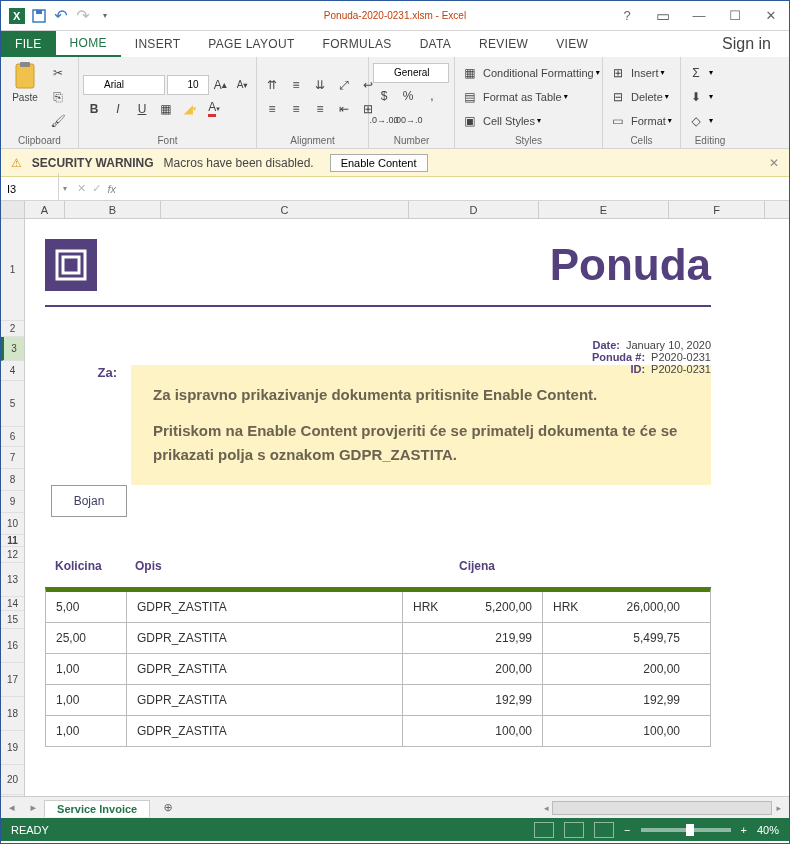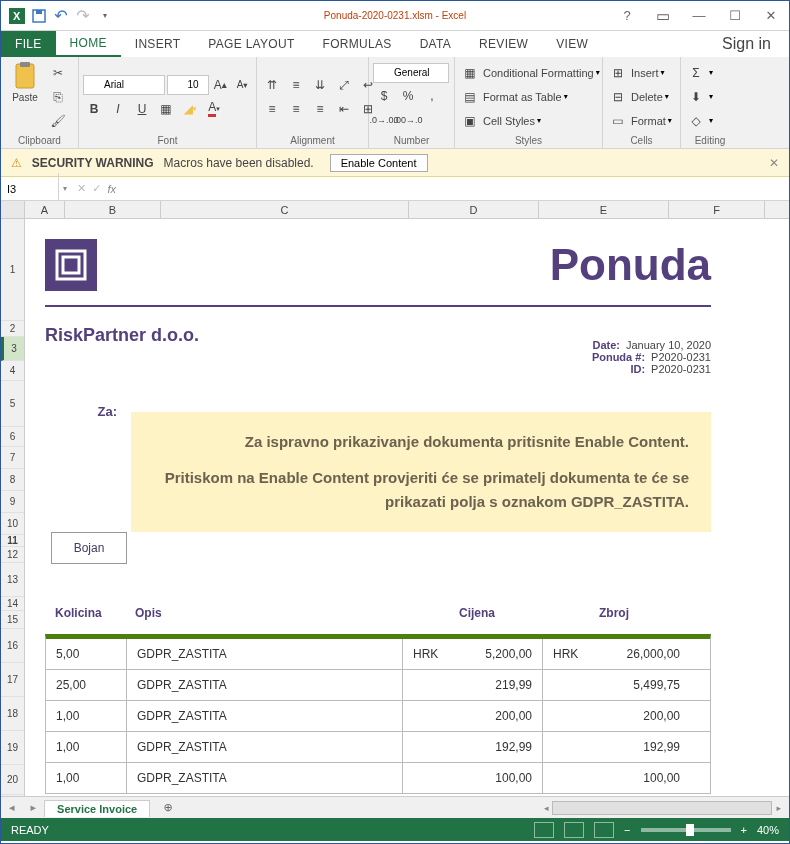--- a/index.html
+++ b/index.html
@@ -60,21 +60,21 @@
 .doc { padding: 20px 34px 0 20px; font-family: Arial, sans-serif; color: #3d3d66; }
 .doc-header { display: flex; align-items: center; justify-content: space-between; padding-bottom: 14px; border-bottom: 2px solid #53407d; }
 .logo { width: 52px; height: 52px; background: #53407d; display: flex; align-items: center; justify-content: center; }
 .doc-title { font-size: 44px; font-weight: bold; color: #53407d; }
 .company { font-size: 18px; font-weight: bold; color: #53407d; margin-top: 18px; }
 .meta { position: absolute; right: 34px; top: 120px; font-size: 11px; color: #444; }
 .meta-row { display: flex; gap: 6px; justify-content: flex-end; }
 .meta-row .lab { font-weight: bold; color: #53407d; }
 .za-row { display: flex; margin-top: 58px; gap: 14px; }
 .za-lab { font-weight: bold; color: #53407d; font-size: 13px; width: 72px; text-align: right; }
-.yellow-box { background: #fdf3c5; padding: 18px 22px; font-size: 15px; color: #6b6250; text-align: right; font-weight: bold; flex: 1; line-height: 1.6; margin-top: 8px; }
+.yellow-box { background: #fdf3c5; padding: 18px 22px; font-size: 15px; color: #6b6250; text-align: left; font-weight: bold; flex: 1; line-height: 1.6; }
 .osoba-lab { font-weight: bold; color: #53407d; font-size: 12px; margin-top: 4px; margin-left: 18px; }
 .osoba-box { border: 1px solid #999; width: 76px; padding: 8px; font-size: 12px; text-align: center; margin-left: 6px; }
 .tbl-wrap { margin-top: 34px; }
 .tbl-head { display: flex; font-weight: bold; font-size: 12px; color: #53407d; padding: 0 0 6px 0; }
 .tbl-row { display: flex; border: 1px solid #bbb; border-top: none; font-size: 12px; color: #333; }
 .tbl-row:first-of-type { border-top: 5px solid #4d7c0f; }
 .tbl-row > div, .tbl-head > div { padding: 8px 10px; }
 .c-kol { width: 80px; }
 .c-opis { width: 276px; border-left: 1px solid #bbb; }
 .c-cur { width: 48px; border-left: 1px solid #bbb; }
@@ -348,21 +348,20 @@
       <div class="doc">
         <div class="doc-header">
           <div class="logo">
             <svg width="36" height="36">
                 <rect x="4" y="4" width="28" height="28" fill="none" stroke="#fff" stroke-width="3"></rect>
                 <rect x="10" y="10" width="16" height="16" fill="none" stroke="#fff" stroke-width="3"></rect>
               </svg>
           </div>
           <div class="doc-title">Ponuda</div>
         </div>
-        <div class="company">RiskPartner d.o.o.</div>
         <div class="meta">
           <div class="meta-row">
               <span class="lab">Date:</span>
               <span>January 10, 2020</span>
             </div>
           <div class="meta-row">
               <span class="lab">Ponuda #:</span>
               <span>P2020-0231</span>
             </div>
           <div class="meta-row">
@@ -379,21 +378,20 @@
           </div>
         </div>
         <div class="osoba-box">Bojan</div>
         <div class="tbl-wrap">
           <div class="tbl-head">
             <div class="c-kol">Kolicina</div>
             <div class="c-opis">Opis</div>
             <div class="c-cur"></div>
             <div class="c-cij" style="text-align:left">Cijena</div>
             <div class="c-cur2"></div>
-            <div class="c-zbr" style="text-align:left">Zbroj</div>
           </div>
           <div id="tblbody">
               <div class="tbl-row">
                 <div class="c-kol">5,00</div>
                 <div class="c-opis">GDPR_ZASTITA</div>
                 <div class="c-cur">HRK</div>
                 <div class="c-cij">5,200,00</div>
                 <div class="c-cur2">HRK</div>
                 <div class="c-zbr">26,000,00</div>
               </div>

